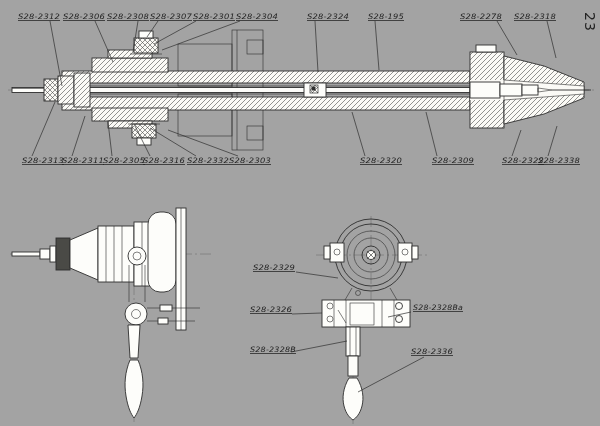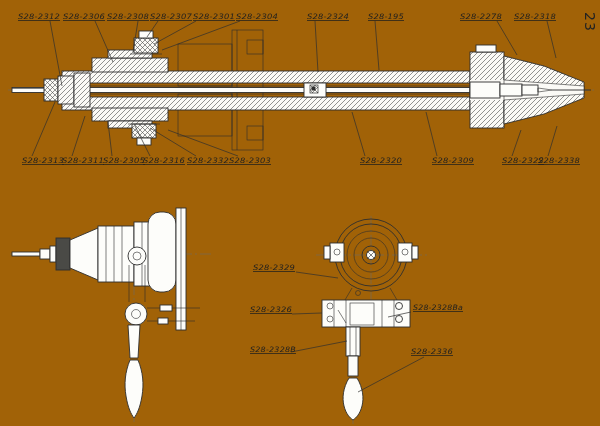--- a/index.html
+++ b/index.html
@@ -1,17 +1,17 @@
 <!DOCTYPE html>
 <html><head>
 <meta charset="utf-8">
 <style>
   html,body{margin:0;padding:0;background:#e9e8e4;}
   .sheet{
-    position:relative;width:600px;height:426px;background:#a16207;
+    position:relative;width:600px;height:426px;background:#a3a3a3;
     font-family:"DejaVu Sans", sans-serif;overflow:hidden;
   }
   svg{display:block}
   .lbl{
     font-family:"DejaVu Sans", sans-serif;
     font-style:italic;
     font-size:7.4px;
     fill:#1f1f1f;
     text-decoration:underline;
     letter-spacing:.2px;

